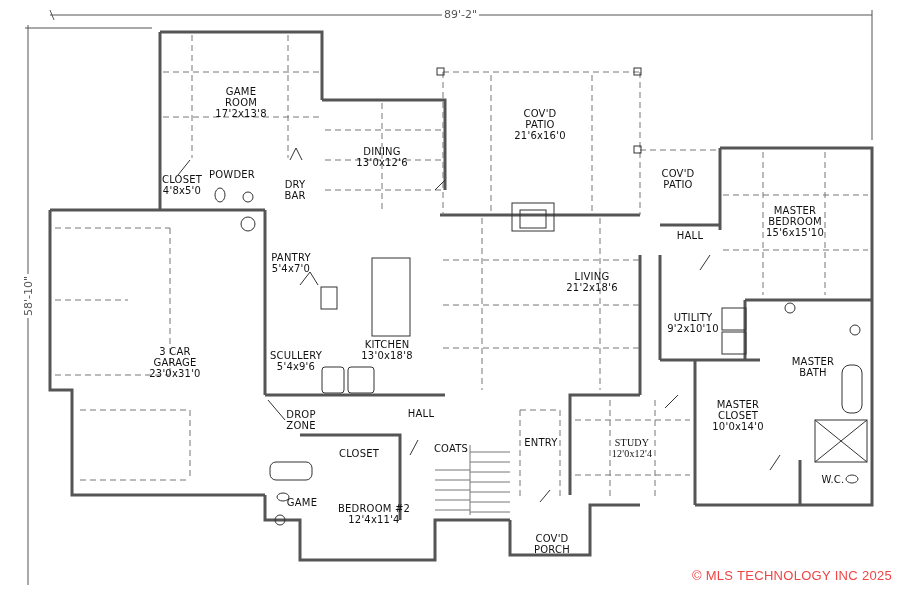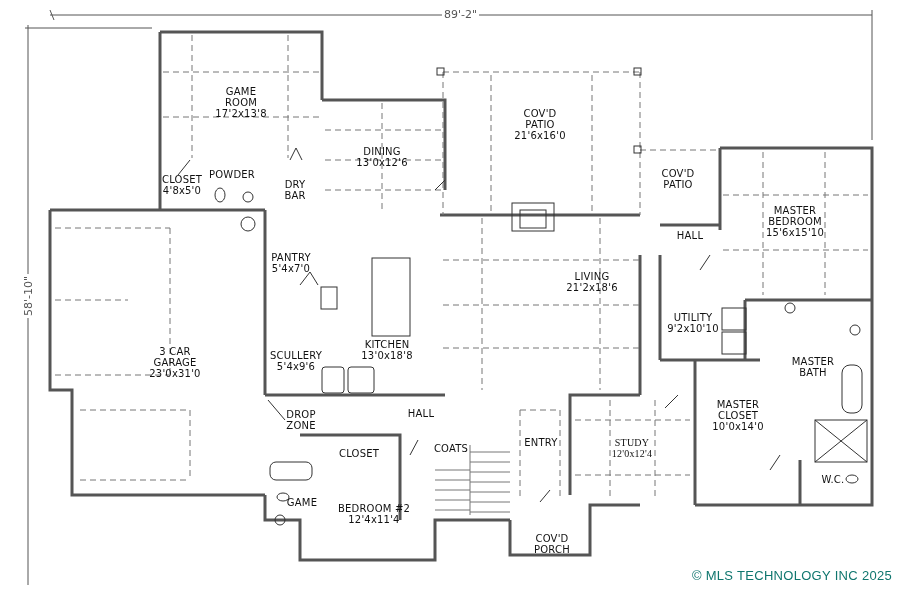--- a/index.html
+++ b/index.html
@@ -3,21 +3,21 @@
 <meta charset="utf-8">
 <style>
   html, body { margin: 0; padding: 0; background: #ffffff; }
   body { width: 900px; height: 593px; position: relative; overflow: hidden; font-family: "DejaVu Sans", sans-serif; }
   svg.plan { position: absolute; left: 0; top: 0; }
   .lbl { position: absolute; text-align: center; line-height: 11px; color: #111; font-size: 10px; letter-spacing: 0.2px; white-space: nowrap; transform: translateX(-50%); }
   .lbl .nm { display: block; font-size: 10px; }
   .lbl .dm { display: block; font-size: 10px; }
   .dimtxt { position: absolute; color: #555; font-size: 11px; background: #fff; padding: 0 2px; }
   .dim-v { transform: rotate(-90deg); transform-origin: left top; }
-  .copyright { position: absolute; right: 8px; bottom: 10px; color: #0f766e; font-family: "Liberation Sans", sans-serif; font-size: 13px; letter-spacing: 0.3px; }
+  .copyright { position: absolute; right: 8px; bottom: 10px; color: #ef4444; font-family: "Liberation Sans", sans-serif; font-size: 13px; letter-spacing: 0.3px; }
 </style>
 </head>
 <body>
 
 <svg class="plan" width="900" height="593" viewBox="0 0 900 593">
   <g fill="none" stroke="#555" stroke-width="1">
 
     <line x1="50" y1="15" x2="872" y2="15"></line>
     <line x1="50" y1="10" x2="54" y2="20"></line>
     <line x1="872" y1="10" x2="872" y2="140"></line>

